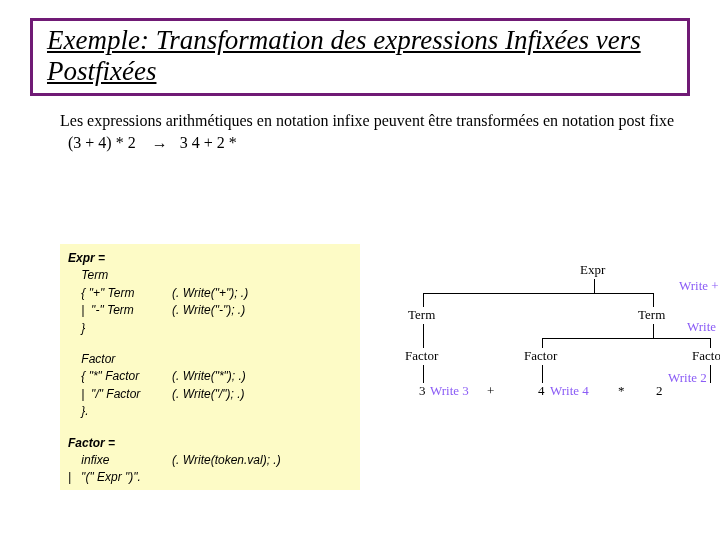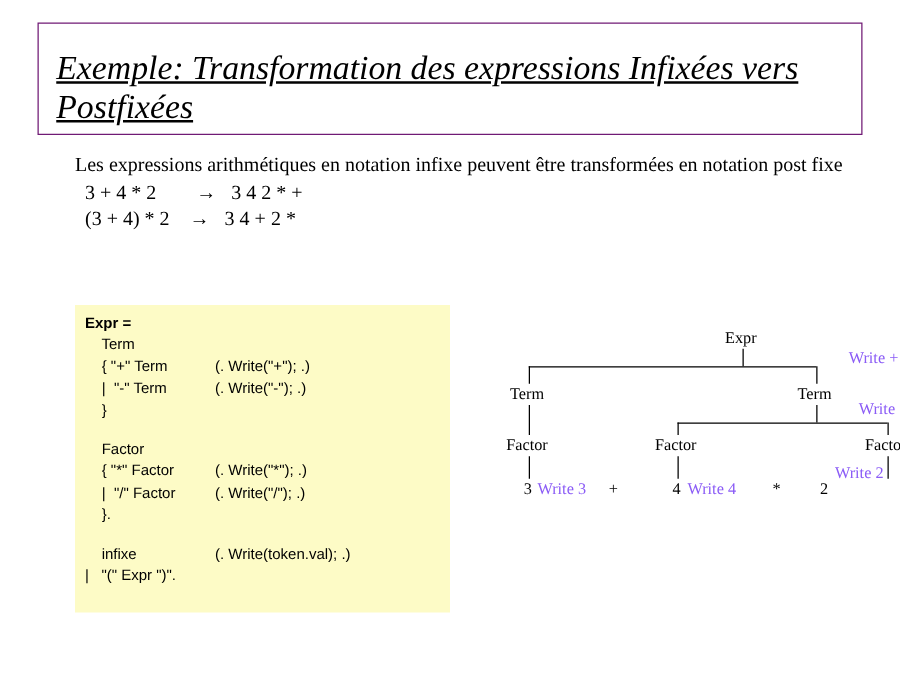--- a/index.html
+++ b/index.html
@@ -11,23 +11,23 @@
     position: relative;
     background: #fff;
     color: #000;
   }
   .slide {
     position: relative;
     width: 720px;
     height: 540px;
   }
   .title-box {
-    border: 1px solid #701a75;
+    border: 3px solid #701a75;
     margin: 18px 30px 0 30px;
-    padding: 20px 14px 6px 14px;
+    padding: 4px 14px 6px 14px;
   }
   .title-text {
     font-style: italic;
     font-size: 27px;
     line-height: 1.15;
     text-decoration: underline;
   }
   .intro {
     font-size: 16px;
     margin: 14px 0 0 60px;
@@ -41,20 +41,21 @@
     left: 60px;
     top: 226px;
     width: 300px;
     height: 246px;
     background: #fdfbc6;
     font-family: Arial, Helvetica, sans-serif;
     font-size: 12px;
     padding: 6px 8px;
     box-sizing: border-box;
     line-height: 1.45;
+    font-style: italic;
   }
   .grammar-block {
     margin-bottom: 14px;
   }
   .grammar-row {
     display: flex;
   }
   .g-left { white-space: pre; }
   .g-right { white-space: pre; margin-left: 4px; }
   .tree {
@@ -80,21 +81,20 @@
 <body>
 
 <div class="slide">
 
   <div class="title-box">
     <div class="title-text">Exemple: Transformation des expressions Infixées vers Postfixées</div>
   </div>
 
   <div class="intro">
     <div>Les expressions arithmétiques en notation infixe peuvent être transformées en notation post fixe</div>
-    <div class="row"><span>  3 + 4 * 2</span>        <span>→</span><span>   3 4 2 * +</span></div>
     <div class="row"><span>  (3 + 4) * 2</span>    <span>→</span><span>   3 4 + 2 *</span></div>
   </div>
 
   <div class="grammar-box">
     <div class="grammar-block">
       <div><b>Expr =</b></div>
       <div class="grammar-row">
           <span class="g-left">    Term</span>
         </div>
       <div class="grammar-row">
@@ -119,20 +119,21 @@
         </div>
       <div class="grammar-row">
           <span class="g-left" style="width:100px">    |  "/" Factor</span>
           <span class="g-right">(. Write("/"); .)</span>
         </div>
       <div class="grammar-row">
           <span class="g-left">    }.</span>
         </div>
     </div>
     <div class="grammar-block" style="margin-bottom:0">
+      <div><b>Factor =</b></div>
       <div class="grammar-row">
           <span class="g-left" style="width:100px">    infixe</span>
           <span class="g-right">(. Write(token.val); .)</span>
         </div>
       <div class="grammar-row">
           <span class="g-left">|   "(" Expr ")".</span>
         </div>
     </div>
   </div>
 

